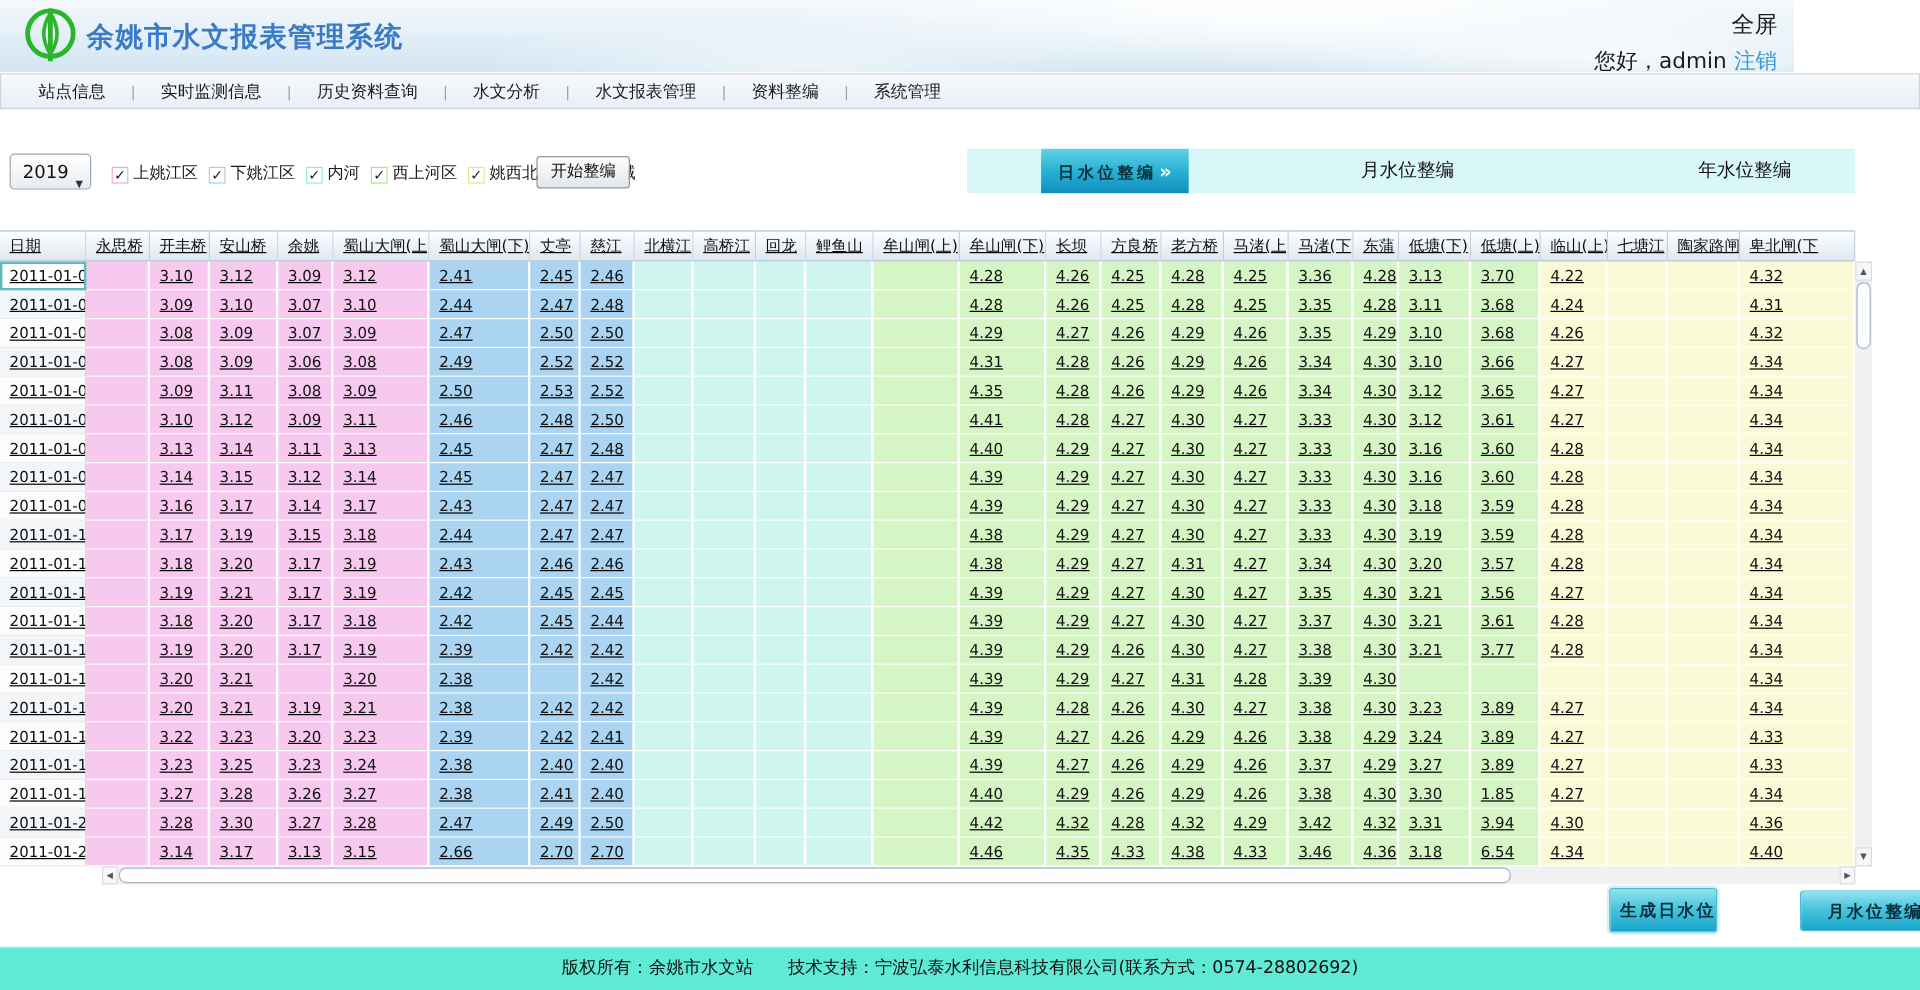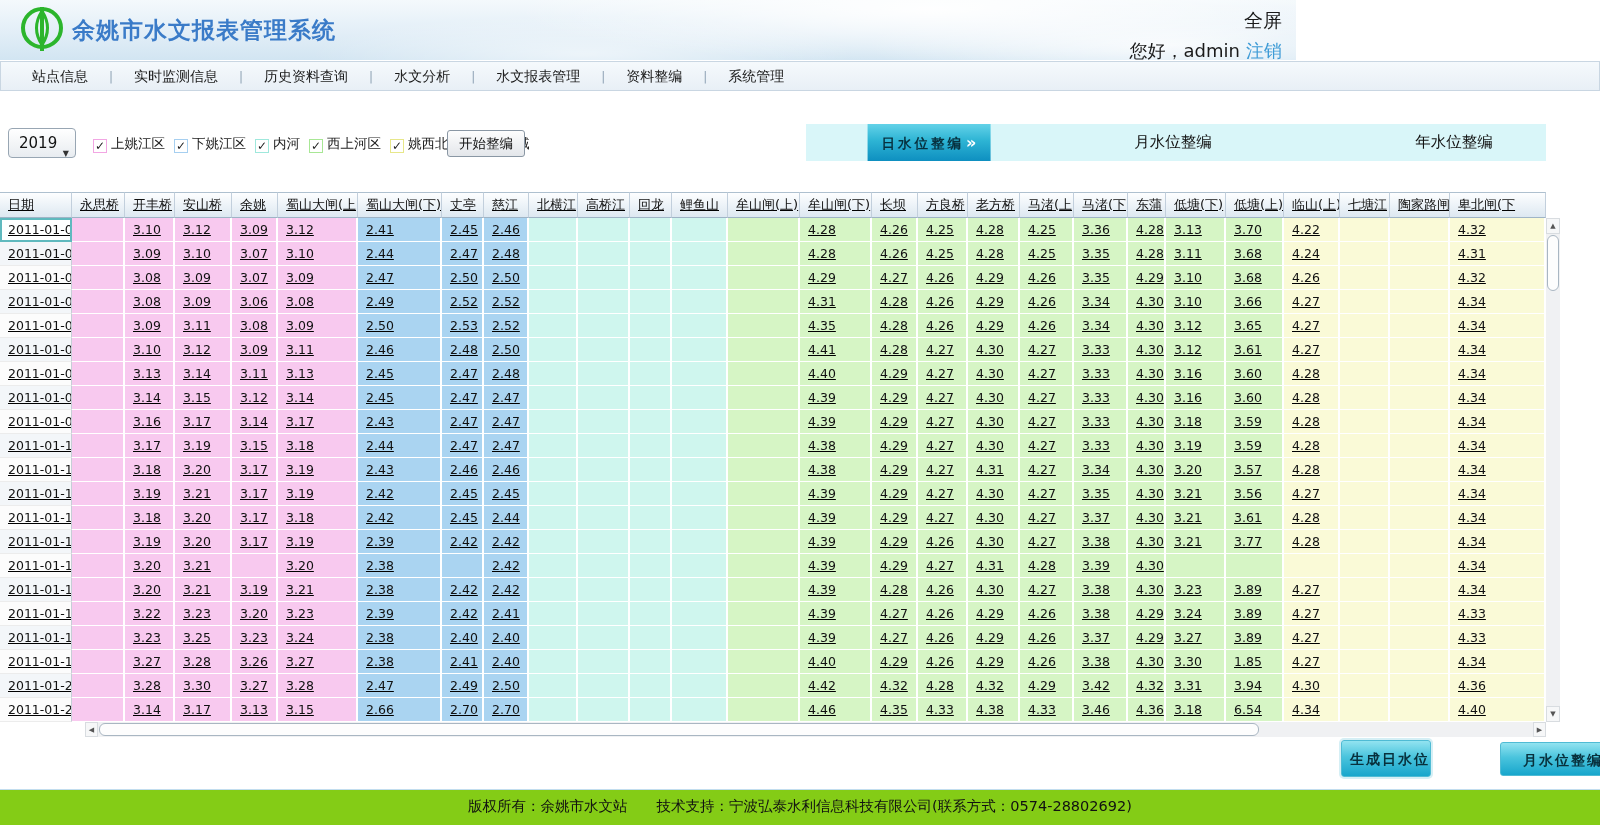--- a/index.html
+++ b/index.html
@@ -1,20 +1,20 @@
 <!DOCTYPE html>
 <html><head>
 <meta charset="utf-8">
 <style>
   * { margin:0; padding:0; box-sizing:border-box; }
   html,body { width:1600px; height:825px; overflow:hidden; background:#fff;
               font-family:"DejaVu Sans", sans-serif; }
 
   
-  .banner { position:absolute; left:0; top:0; width:1296px; height:60px;
+  .banner { position:absolute; left:0; top:0; width:1495px; height:60px;
     background:
       radial-gradient(ellipse 700px 90px at 72% 15%, rgba(255,255,255,.95), rgba(255,255,255,0) 60%),
       radial-gradient(ellipse 500px 70px at 90% 75%, rgba(255,255,255,.8), rgba(255,255,255,0) 60%),
       radial-gradient(ellipse 420px 60px at 45% 90%, rgba(255,255,255,.55), rgba(255,255,255,0) 65%),
       linear-gradient(180deg,#F4F9FC 0%, #E2EEF7 55%, #D2E5F2 100%); }
   .logo { position:absolute; left:18px; top:6px; width:48px; height:48px; }
   .app-title { position:absolute; left:72px; top:15px; font-size:23px; font-weight:bold;
     color:#3A7BC8; letter-spacing:1px; }
   .fullscreen { position:absolute; top:8px; right:14px; font-size:19px; color:#1a1a1a; cursor:pointer; }
   .greeting { position:absolute; top:39px; right:14px; font-size:18px; color:#1a1a1a; }
@@ -83,21 +83,21 @@
     border:1px solid #A9B6C2; border-radius:6px; cursor:pointer; }
 
   
   .btn-cyan { position:absolute; border:1px solid #4FBBD4; border-radius:3px;
     background:linear-gradient(180deg,#92E3F0 0%, #4AC4DD 45%, #18A6CC 100%);
     font-size:14px; font-weight:bold; color:#08303C; text-align:right; letter-spacing:2px; cursor:pointer; }
   .btn-generate { left:1341px; top:740px; width:90px; height:37px; line-height:37px;
     box-shadow:0 0 0 2px #D5EFF5; }
   .btn-monthly { left:1487px; top:742px; width:113px; height:34px; line-height:34px;margin-left:13px; }
   .btn-arrows { color:#fff; letter-spacing:0; font-weight:bold; }
-  .footer { position:absolute; left:0; top:789px; width:1600px; height:36px; background:#84cc16;
+  .footer { position:absolute; left:0; top:789px; width:1600px; height:36px; background:#5eead4;
     border-top:1px solid #C2DDEE; text-align:center; font-size:14.5px; color:#111; padding-top:7px; }
 </style>
 </head>
 <body>
 
 <div class="banner">
   <svg class="logo" viewBox="0 0 48 48">
     <ellipse cx="24" cy="22" rx="19" ry="19" fill="none" stroke="#2CB52C" stroke-width="4"></ellipse>
     <line x1="24" y1="1" x2="24" y2="45" stroke="#2CB52C" stroke-width="4"></line>
     <path d="M24 5 Q13 22 24 39" fill="none" stroke="#2CB52C" stroke-width="3"></path>

